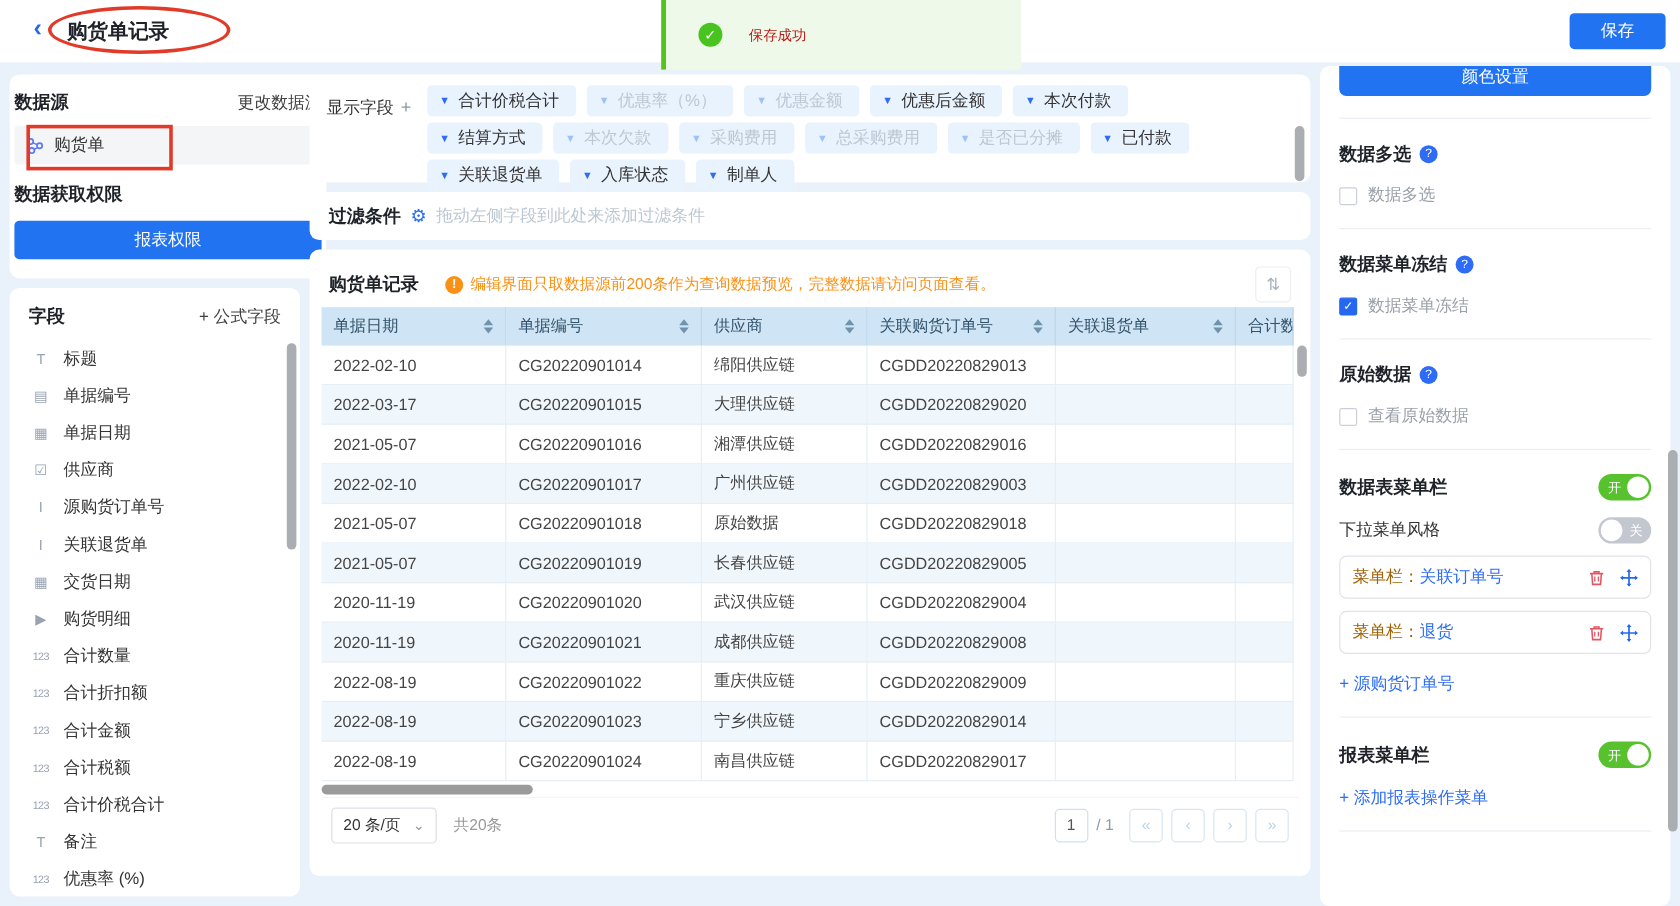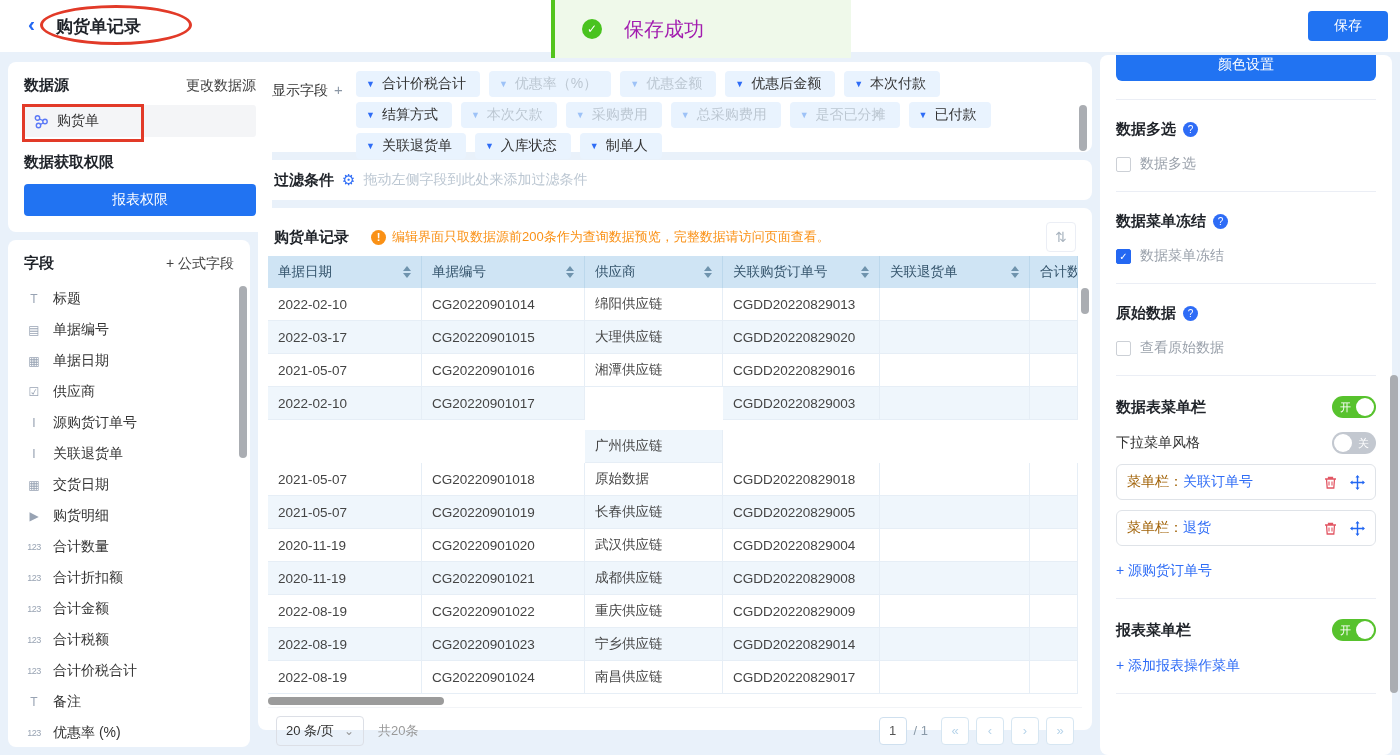--- a/index.html
+++ b/index.html
@@ -12,27 +12,27 @@
   .back-ic { position:absolute; left:28px; top:12px; color:#2468f2; font-size:21px; font-weight:bold; cursor:pointer; }
   .page-title { position:absolute; left:56px; top:15px; font-size:17px; font-weight:bold; color:#1f2329; }
   .title-ellipse { position:absolute; left:40px; top:5px; width:152px; height:40px;
     border:3px solid #e23a28; border-radius:50%; pointer-events:none; }
   .save-btn { position:absolute; right:12px; top:11px; width:80px; height:30px; background:#2173f2;
     color:#fff; border:none; border-radius:4px; font-size:14px; cursor:pointer; }
   .toast { position:absolute; left:551px; top:0; width:300px; height:58px; background:#eff9ea;
     border-left:4px solid #53c41e; display:flex; align-items:center; z-index:5; }
   .toast-check { width:20px; height:20px; border-radius:50%; background:#49c31f; color:#fff;
     display:flex; align-items:center; justify-content:center; font-size:12px; margin-left:27px; }
-  .toast-text { margin-left:22px; color:#a21caf; font-size:20px; }
+  .toast-text { margin-left:22px; color:#b91c1c; font-size:12px; }
 
   
   .card { position:absolute; background:#fff; border-radius:8px; }
 
   
-  .card-ds { left:8px; top:62px; width:264px; height:170px; padding:14px 16px; }
+  .card-ds { left:8px; top:62px; width:264px; height:170px; padding:14px 4px; }
   .row-between { display:flex; align-items:center; justify-content:space-between; }
   .sec-h { font-size:15px; font-weight:bold; color:#1f2329; }
   .blue-link { color:#404040; font-size:14px; cursor:pointer; }
   .ds-item { margin-top:10px; height:32px; background:#f4f5f7; border-radius:3px;
     display:flex; align-items:center; gap:8px; padding-left:10px; font-size:14px; color:#333; }
   .ds-annot { position:absolute; left:14px; top:42px; width:122px; height:38px;
     border:3px solid #e23a28; pointer-events:none; }
   .perm-title { margin-top:16px; }
   .perm-btn { margin-top:12px; width:100%; height:32px; background:#2173f2; color:#fff;
     border:none; border-radius:4px; font-size:14px; cursor:pointer; }
@@ -384,21 +384,21 @@
           <div class="g-cell" style="width: 154px;">2021-05-07</div>
           <div class="g-cell" style="width: 163px;">CG20220901016</div>
           <div class="g-cell" style="width: 138px;">湘潭供应链</div>
           <div class="g-cell" style="width: 157px;">CGDD20220829016</div>
           <div class="g-cell" style="width: 150px;"></div>
           <div class="g-cell" style="width: 48px;"></div>
         </div>
         <div class="g-row">
           <div class="g-cell" style="width: 154px;">2022-02-10</div>
           <div class="g-cell" style="width: 163px;">CG20220901017</div>
-          <div class="g-cell" style="width: 138px; margin-top: 43px;">广州供应链</div>
+          <div class="g-cell" style="width: 138px;">广州供应链</div>
           <div class="g-cell" style="width: 157px;">CGDD20220829003</div>
           <div class="g-cell" style="width: 150px;"></div>
           <div class="g-cell" style="width: 48px;"></div>
         </div>
         <div class="g-row">
           <div class="g-cell" style="width: 154px;">2021-05-07</div>
           <div class="g-cell" style="width: 163px;">CG20220901018</div>
           <div class="g-cell" style="width: 138px;">原始数据</div>
           <div class="g-cell" style="width: 157px;">CGDD20220829018</div>
           <div class="g-cell" style="width: 150px;"></div>

